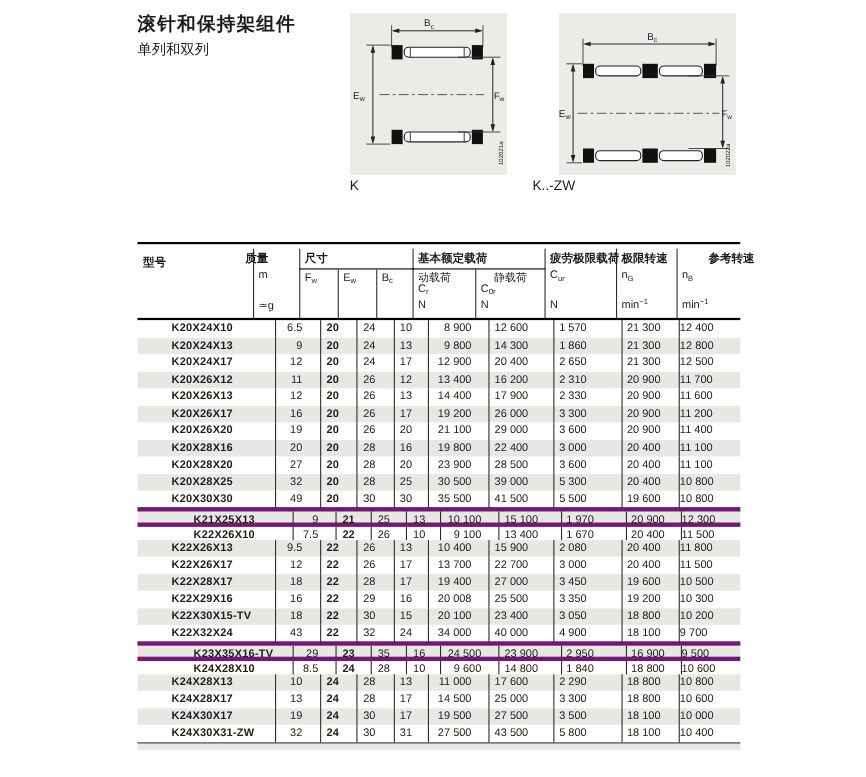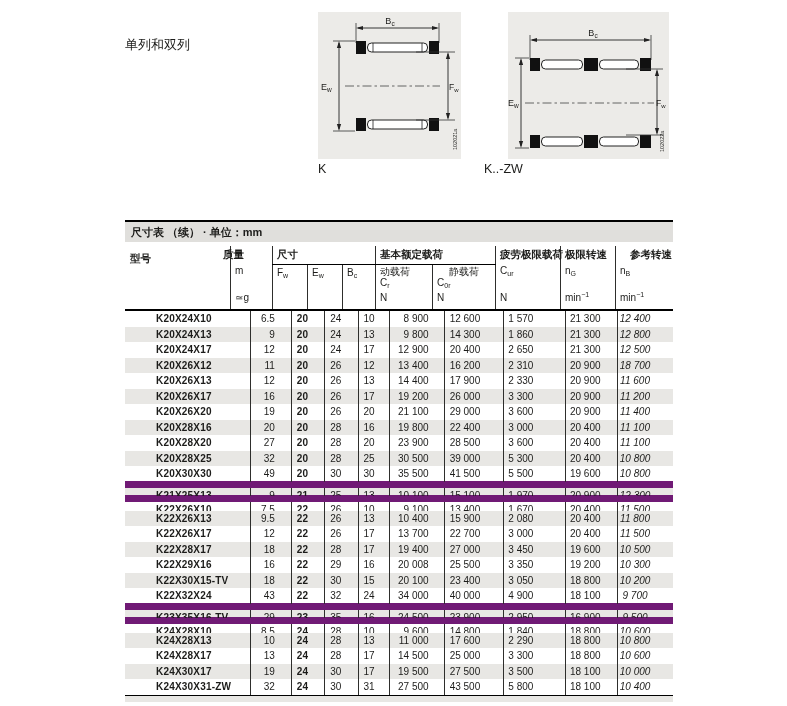--- a/index.html
+++ b/index.html
@@ -26,40 +26,41 @@
   .thead .unit{position:absolute;white-space:nowrap;}
   .vline{position:absolute;width:1px;background:#2e2e2c;top:0;bottom:0;}
   .vline.part{top:19px;}
   .uline{position:absolute;height:1px;background:#000;top:18px;}
   sub{font-size:7px;vertical-align:-2px;line-height:0;}
   sup{font-size:7px;vertical-align:4px;line-height:0;}
   
   .tbody{font-size:10px;}
   .trow{display:flex;height:15.5px;line-height:15.5px;box-sizing:border-box;}
   .trow.shade{background:#e8e7e4;}
-  .trow.sep{border-top:7px solid #701a75;margin-top:-1px;}
+  .trow.sep{border-top:4px solid #701a75;margin-top:-1px;padding-left:20px;}
   .cell{box-sizing:border-box;border-right:1px solid #2e2e2c;white-space:nowrap;overflow:hidden;}
   .c-des {width:106px;font-weight:bold;padding-left:5px;letter-spacing:.2px;margin-left:26px;}
   .c-mass{width:42px;text-align:right;padding-right:16px;}
   .c-fw  {width:35px;font-weight:bold;padding-left:5px;}
   .c-ew  {width:35px;padding-left:5px;}
   .c-bc  {width:33px;padding-left:5px;}
   .c-cr  {width:57px;text-align:right;padding-right:15px;}
   .c-c0r {width:63px;padding-left:5px;}
   .c-cur {width:65px;padding-left:4px;}
   .c-ng  {width:55px;padding-left:4px;}
-  .c-nb  {width:57px;text-align:center;padding-right:21px;border-right:none;font-style:italic;}
+  .c-nb  {width:57px;text-align:left;padding-right:21px;border-right:none;}
   .rule-bottom{height:1px;background:#000;}
   .sliver{height:6px;background:#e8e7e4;}
 </style>
 </head>
 <body>
 
 <div class="page">
 
+  <div class="title">滚针和保持架组件</div>
   <div class="subtitle">单列和双列</div>
 
   <div class="fig-panel fig1">
     <svg width="143" height="147" viewBox="0 0 143 147">
 
       <text x="72" y="12" font-size="9" text-anchor="middle"><tspan>B</tspan><tspan dy="2" font-size="6.5">c</tspan></text>
       <line x1="38" y1="11" x2="38" y2="31" stroke="#333" stroke-width="0.8"></line>
       <line x1="121" y1="11" x2="121" y2="31" stroke="#333" stroke-width="0.8"></line>
       <line x1="40" y1="16" x2="119" y2="16" stroke="#222" stroke-width="0.9"></line>
       <polygon points="38,16 45,13.9 45,18.1" fill="#222"></polygon>
@@ -136,21 +137,20 @@
 
       <line x1="17" y1="91" x2="146" y2="91" stroke="#555" stroke-width="0.9" stroke-dasharray="9 3 2.5 3"></line>
 
       <text x="156" y="140" font-size="5.5" fill="#444" transform="rotate(-90 156 140)">102022a</text>
     </svg>
   </div>
   <div class="fig-label fig2-label">K..-ZW</div>
 
   <div class="table-wrap">
     <div class="rule-top"></div>
-    <div class="caption">尺寸表 （续） · 单位：mm</div>
     <div class="hgap"></div>
 
     <div class="thead">
 
       <div class="vline" style="left:105px"></div>
       <div class="vline" style="left:147px"></div>
       <div class="vline part" style="left:182px"></div>
       <div class="vline part" style="left:217px"></div>
       <div class="vline" style="left:250px"></div>
       <div class="vline part" style="left:307px"></div>
@@ -175,21 +175,21 @@
       <span class="unit" style="left:255px;top:46px">N</span>
       <span class="sym" style="left:324px;top:19px">静载荷</span>
       <span class="sym" style="left:312px;top:31px"><span>C</span><sub>0r</sub></span>
       <span class="unit" style="left:312px;top:46px">N</span>
       <span class="grp" style="left:375px;top:2px">疲劳极限载荷</span>
       <span class="sym" style="left:375px;top:19px"><span>C</span><sub>ur</sub></span>
       <span class="unit" style="left:375px;top:46px">N</span>
       <span class="grp" style="left:440px;top:2px">极限转速</span>
       <span class="sym" style="left:440px;top:19px"><span>n</span><sub>G</sub></span>
       <span class="unit" style="left:440px;top:46px"><span>min</span><sup>−1</sup></span>
-      <span class="grp" style="left:505px;top:2px">参考转速</span>
+      <span class="grp" style="left:519px;top:2px">参考转速</span>
       <span class="sym" style="left:495px;top:19px"><span>n</span><sub>B</sub></span>
       <span class="unit" style="left:495px;top:46px"><span>min</span><sup>−1</sup></span>
     </div>
 
     <div class="tbody">
         <div class="trow">
           <div class="cell c-des">K20X24X10</div>
           <div class="cell c-mass">6.5</div>
           <div class="cell c-fw">20</div>
           <div class="cell c-ew">24</div>
@@ -227,21 +227,21 @@
         <div class="trow shade">
           <div class="cell c-des">K20X26X12</div>
           <div class="cell c-mass">11</div>
           <div class="cell c-fw">20</div>
           <div class="cell c-ew">26</div>
           <div class="cell c-bc">12</div>
           <div class="cell c-cr">13 400</div>
           <div class="cell c-c0r">16 200</div>
           <div class="cell c-cur">2 310</div>
           <div class="cell c-ng">20 900</div>
-          <div class="cell c-nb">18 700</div>
+          <div class="cell c-nb">11 700</div>
         </div>
         <div class="trow">
           <div class="cell c-des">K20X26X13</div>
           <div class="cell c-mass">12</div>
           <div class="cell c-fw">20</div>
           <div class="cell c-ew">26</div>
           <div class="cell c-bc">13</div>
           <div class="cell c-cr">14 400</div>
           <div class="cell c-c0r">17 900</div>
           <div class="cell c-cur">2 330</div>

